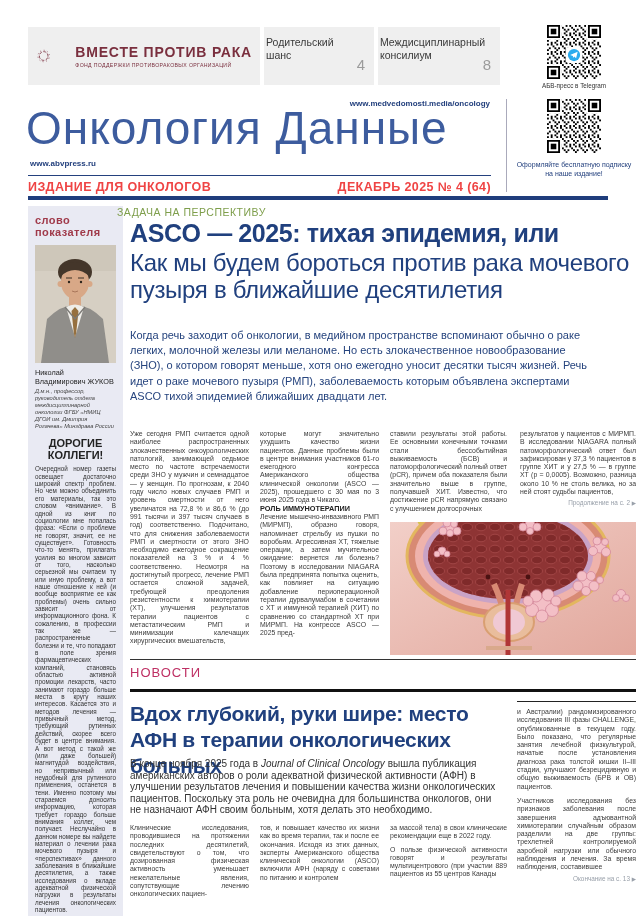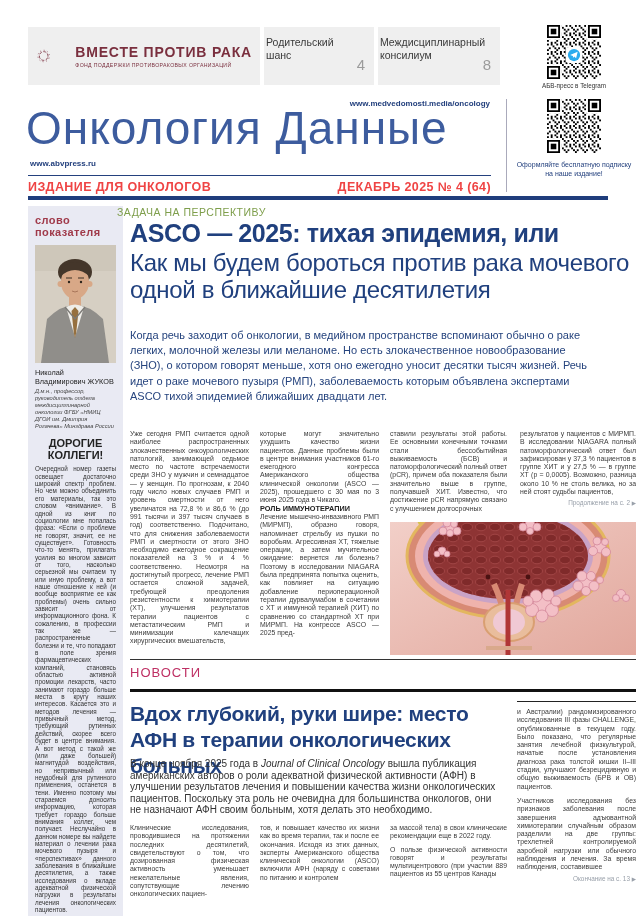--- a/index.html
+++ b/index.html
@@ -201,21 +201,21 @@
     </svg>
     <div class="ed-name">Николай Владимирович ЖУКОВ</div>
     <div class="ed-creds">Д.м.н., профессор, руководитель отдела междисциплинарной онкологии ФГБУ «НМИЦ ДГОИ им. Дмитрия Рогачева» Минздрава России</div>
     <div class="ed-salut">ДОРОГИЕ КОЛЛЕГИ!</div>
     <p class="ed-p">Очередной номер газеты освещает достаточно широкий спектр проблем. Но чем можно объединить его материалы, так это словом «внимание». В одной из книг по социологии мне попалась фраза: «Если о проблеме не говорят, значит, ее не существует». Готовность что-то менять, прилагать усилия во многом зависит от того, насколько серьезной мы считаем ту или иную проблему, а вот наше отношение к ней (и вообще восприятие ее как проблемы) очень сильно зависит от информационного фона. К сожалению, в профессии так же — распространенные болезни и те, что попадают в поле зрения фармацевтических компаний, становясь областью активной промоции лекарств, часто занимают гораздо больше места в кругу наших интересов. Касается это и методов лечения — привычный метод, требующий рутинных действий, скорее всего будет в центре внимания. А вот метод с такой же (или даже большей) магнитудой воздействия, но непривычный или неудобный для рутинного применения, останется в тени. Именно поэтому мы стараемся доносить информацию, которая требует гораздо больше внимания коллег, чем получает. Неслучайно в данном номере вы найдете материал о лечении рака мочевого пузыря и «перспективах» данного заболевания в ближайшие десятилетия, а также исследования о вкладе адекватной физической нагрузки в результаты лечения онкологических пациентов.</p>
     <p class="ed-p">В номере обсуждаются и вопросы сопроводительной терапии, а также фертильности онкологических больных. Ну, и как классический пример перераспределения внимания по мере появления новых лечебных опций — гепатоцеллюлярная карцинома, практически полностью отсутствовавшая в поле зрения химиотерапевтов до появления эффективных методов лечения, но занимающая в нем все больше места по мере расширения арсенала борьбы с ней.</p>
   </aside>
 
   <div class="abs la-kicker">ЗАДАЧА НА ПЕРСПЕКТИВУ</div>
   <div class="abs la-h-bold">ASCO — 2025: тихая эпидемия, или</div>
-  <div class="abs la-h-light">Как мы будем бороться против рака мочевого одной в ближайшие десятилетия</div>
+  <div class="abs la-h-light">Как мы будем бороться против рака мочевого пузыря в ближайшие десятилетия</div>
   <div class="abs la-lede">Когда речь заходит об онкологии, в медийном пространстве вспоминают обычно о раке легких, молочной железы или меланоме. Но есть злокачественное новообразование (ЗНО), о котором говорят меньше, хотя оно ежегодно уносит десятки тысяч жизней. Речь идет о раке мочевого пузыря (РМП), заболеваемость которым объявлена экспертами ASCO тихой эпидемией ближайших двадцати лет.</div>
 
   <div class="col la-c1">
     <p>Уже сегодня РМП считается одной наиболее распространенных злокачественных онкоурологических патологий, занимающей седьмое место по частоте встречаемости среди ЗНО у мужчин и семнадцатое — у женщин. По прогнозам, к 2040 году число новых случаев РМП и уровень смертности от него увеличатся на 72,8 % и 86,6 % (до 991 тысячи и 397 тысяч случаев в год) соответственно. Подсчитано, что для снижения заболеваемости РМП и смертности от этого ЗНО необходимо ежегодное сокращение показателей на 3 % и 4 % соответственно. Несмотря на достигнутый прогресс, лечение РМП остается сложной задачей, требующей преодоления резистентности к химиотерапии (ХТ), улучшения результатов терапии пациентов с метастатическим РМП и минимизации калечащих хирургических вмешательств,</p>
   </div>
   <div class="col la-c2">
     <p>которые могут значительно ухудшить качество жизни пациентов. Данные проблемы были в центре внимания участников 61-го ежегодного конгресса Американского общества клинической онкологии (ASCO — 2025), прошедшего с 30 мая по 3 июня 2025 года в Чикаго.</p>
     <p class="subhead">РОЛЬ ИММУНОТЕРАПИИ</p>
     <p>Лечение мышечно-инвазивного РМП (МИРМП), образно говоря, напоминает стрельбу из пушки по воробьям. Агрессивная ХТ, тяжелые операции, а затем мучительное ожидание: вернется ли болезнь? Поэтому в исследовании NIAGARA была предпринята попытка оценить, как повлияет на ситуацию добавление периоперационной терапии дурвалумабом в сочетании с ХТ и иммунной терапией (ХИТ) по сравнению со стандартной ХТ при МИРМП. На конгрессе ASCO — 2025 пред-</p>
   </div>

